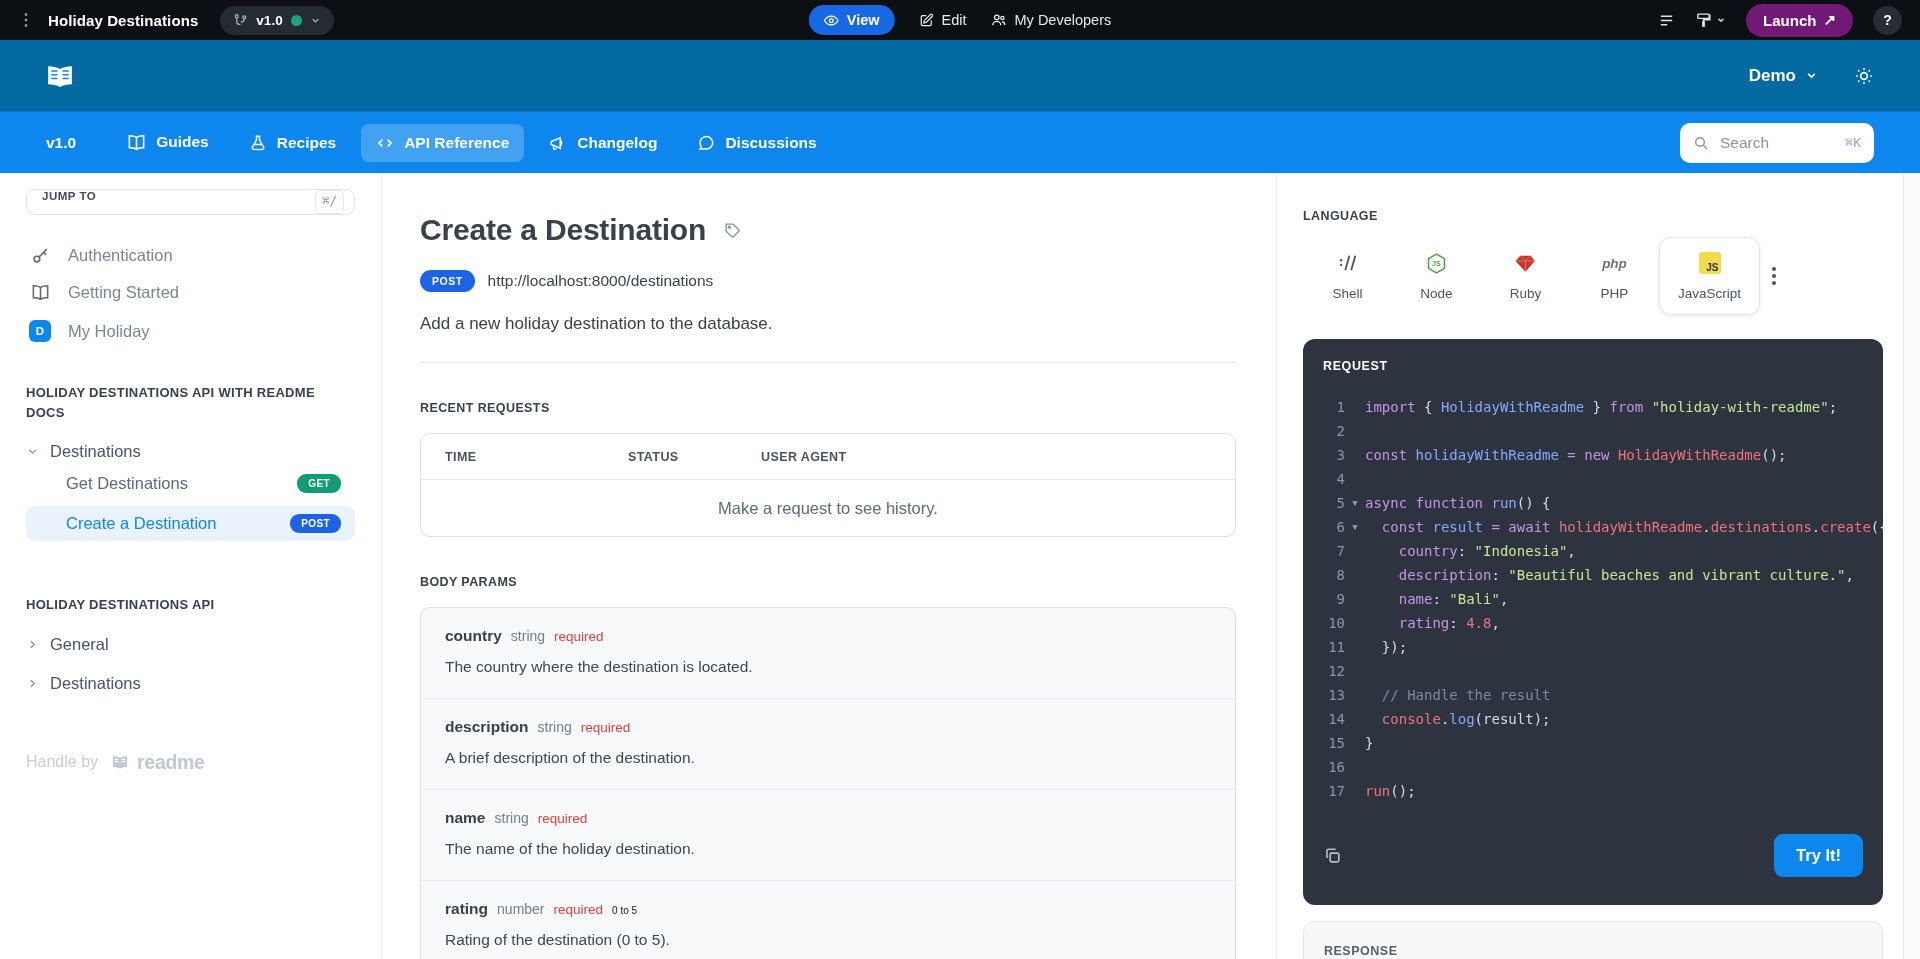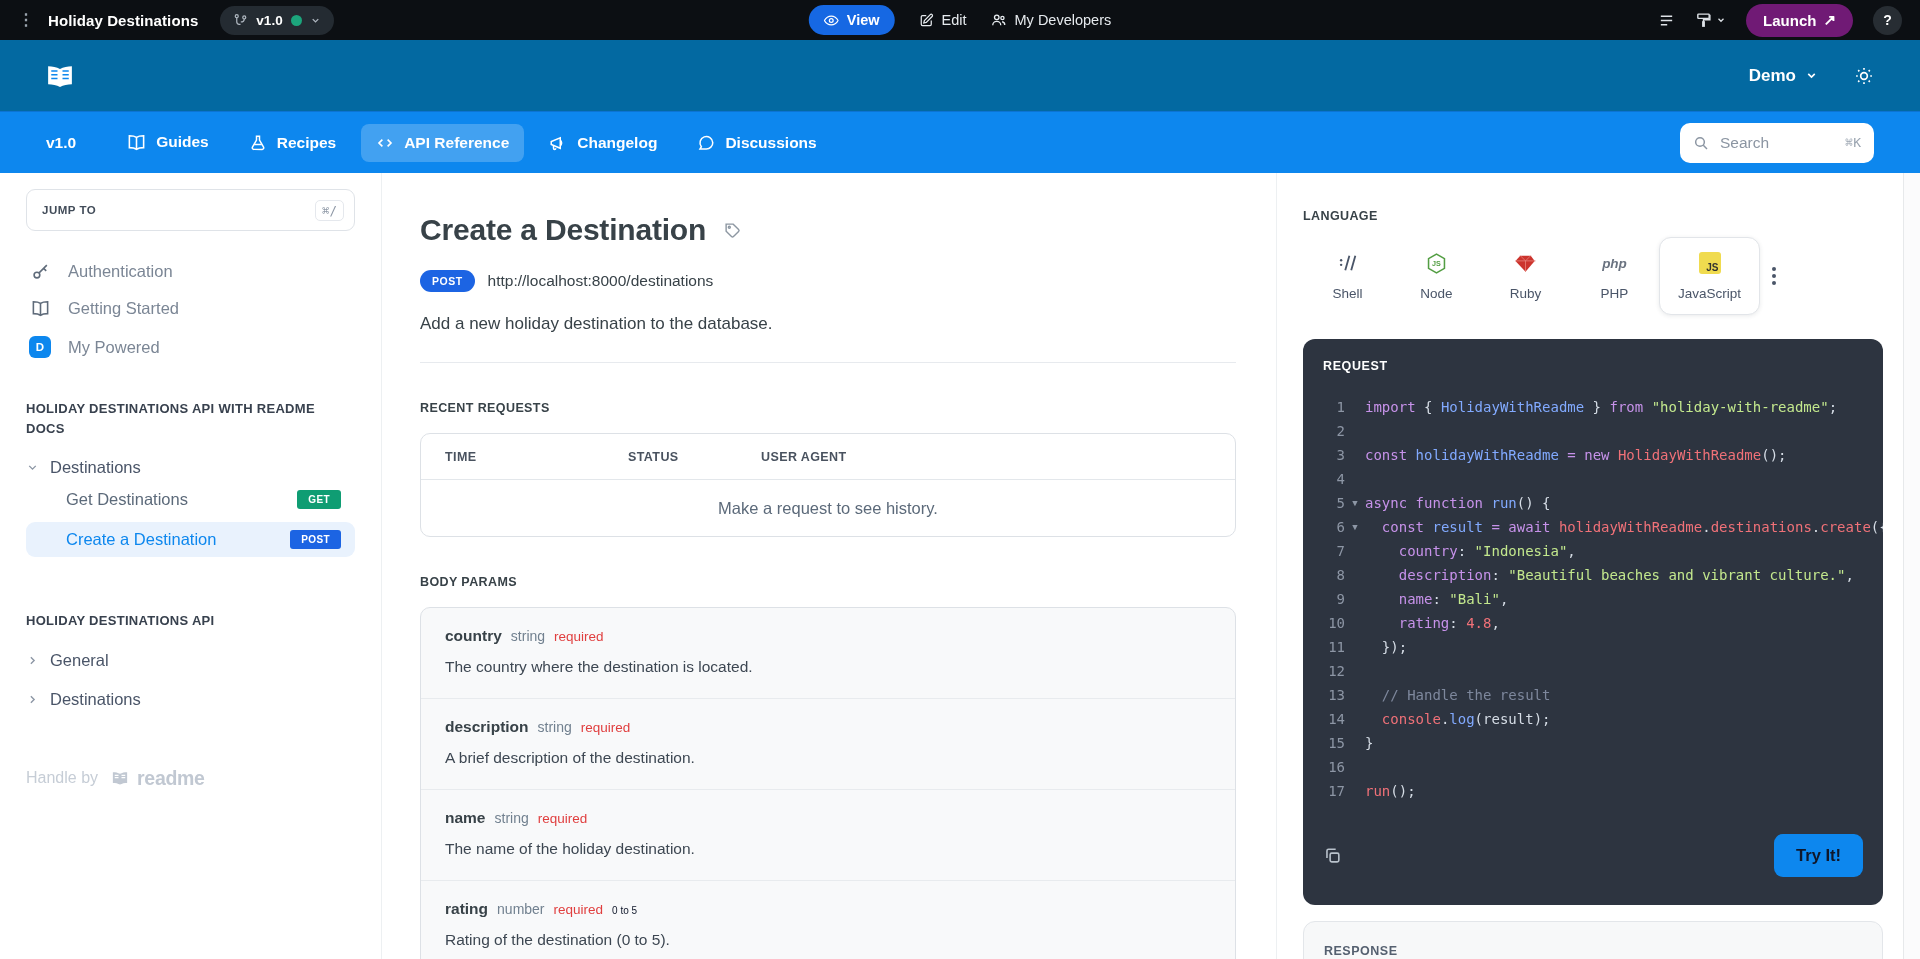--- a/index.html
+++ b/index.html
@@ -46,37 +46,37 @@
   .nav-search input { border:0; outline:0; flex:1; min-width:0; font-size:15.5px; color:#384248;
                       font-family:"Liberation Sans",sans-serif; background:transparent; }
   .nav-search input::placeholder { color:#8b95a2; }
   .kbd { color:#9aa4b0; font-size:13px; font-family:"DejaVu Sans Mono",monospace; }
 
   
   .body-row { flex:1; display:flex; min-height:0; }
 
   
   .sidebar { flex:0 0 382px; border-right:1px solid #edf0f2; padding:16px 26px 0 26px; overflow:hidden; }
-  .jump-box { border:1px solid #dfe3e8; border-radius:9px; height:42px; display:flex; align-items:center;
+  .jump-box { border:1px solid #dfe3e8; border-radius:9px; height:26px; display:flex; 
               justify-content:space-between; padding:0 10px 0 15px; cursor:pointer; }
   .jump-label { font-size:11.5px; font-weight:700; color:#424c59; letter-spacing:.5px; }
   .jump-kbd { font-size:12.5px; color:#8d97a5; border:1px solid #e5e8ed; border-radius:5px; padding:2px 6px;
               font-family:"DejaVu Sans Mono",monospace; }
   .side-links { margin-top:22px; display:flex; flex-direction:column; }
   .side-link { display:flex; align-items:center; gap:16px; color:#7b8695; font-size:16.5px; padding:9px 2px; cursor:pointer; }
   .side-link .icn { width:24px; display:flex; justify-content:center; color:#5f6b7a; }
   .d-badge { width:22px; height:22px; border-radius:6px; background:#0d87ee; color:#fff; font-size:11.5px;
              font-weight:700; display:flex; align-items:center; justify-content:center; }
   .side-section-title { margin-top:32px; font-size:13px; font-weight:700; color:#38414e; letter-spacing:.3px; line-height:1.5; }
   .group-row { display:flex; align-items:center; gap:11px; margin-top:20px; font-size:16.5px; color:#4a5568; cursor:pointer; }
   .group-row .chev { color:#8d97a5; display:flex; }
   .child-row { display:flex; align-items:center; justify-content:space-between; margin-top:5px;
                padding:8px 14px 8px 40px; border-radius:9px; font-size:16.5px; color:#5c6a7a; cursor:pointer; }
   .child-row.selected { background:#e9f2fd; color:#0d87ee; }
-  .method-badge { font-size:10px; font-weight:700; color:#fff; border-radius:3px; padding:4px 11px; letter-spacing:.4px; }
+  .method-badge { font-size:10px; font-weight:700; color:#fff; border-radius:9px; padding:4px 11px; letter-spacing:.4px; }
   .m-get { background:#0f9d73; }
   .m-post { background:#1c64e3; }
   .powered { margin-top:58px; display:flex; align-items:center; gap:11px; color:#c6cdd6; font-size:16px; }
   .readme-logo { display:flex; align-items:center; gap:6px; color:#c1c8d2; font-weight:700; font-size:19.5px; letter-spacing:-.3px; }
 
   
   .main { flex:1; border-right:1px solid #edf0f2; padding:40px 40px 0 38px; overflow:hidden; }
   .title-row { display:flex; align-items:center; gap:18px; }
   .page-title { font-size:30px; font-weight:700; color:#384248; margin:0; letter-spacing:-.2px; }
   .tag-icn { color:#8d97a2; display:flex; cursor:pointer; }
@@ -124,21 +124,21 @@
   .code-head { padding:0 20px; font-size:12.5px; font-weight:700; color:#fff; letter-spacing:.6px; }
   .code-body { margin-top:22px; flex:1; overflow:hidden; font-family:"DejaVu Sans Mono",monospace;
                font-size:14px; line-height:24px; padding-left:12px; }
   .code-line { display:flex; white-space:pre; }
   .line-num { flex:0 0 30px; text-align:right; color:#8d96a5; user-select:none; }
   .fold-col { flex:0 0 20px; color:#8d96a5; font-size:9px; display:flex; align-items:center; justify-content:center; }
   .tk-kw { color:#c792ea; } .tk-id { color:#82aaff; } .tk-str { color:#c3e88d; }
   .tk-fn { color:#f07178; } .tk-num { color:#f07178; } .tk-cm { color:#7e889d; } .tk-pl { color:#d6dde6; }
   .code-foot { display:flex; align-items:center; justify-content:space-between; padding:10px 20px 28px; }
   .copy-btn { color:#b9c2cc; display:flex; cursor:pointer; }
-  .try-btn { background:#0d87ee; color:#0f172a; font-weight:700; font-size:16.5px; border:0; border-radius:9px;
+  .try-btn { background:#0d87ee; color:#ffffff; font-weight:700; font-size:16.5px; border:0; border-radius:9px;
              padding:12px 22px; cursor:pointer; font-family:"Liberation Sans",sans-serif; }
   .response-panel { margin-top:16px; background:#f7f8f9; border:1px solid #e3e6ea; border-radius:12px;
                     padding:22px 20px 40px; }
   .response-label { font-size:12.5px; font-weight:700; color:#556070; letter-spacing:.5px; }
 
   .scrollstrip { flex:0 0 17px; border-left:1px solid #e7e9eb; background:#fbfbfc; }
   svg { display:block; }
 </style>
 </head>
 <body>
@@ -328,21 +328,21 @@
                 <path d="M12 5.5C9.8 4 6.8 3.5 3 3.5v15c3.8 0 6.8.5 9 2 2.2-1.5 5.2-2 9-2v-15c-3.8 0-6.8.5-9 2z"></path>
                 <path d="M12 5.5v15"></path>
               </svg>
             </span>
             <span>Getting Started</span>
           </div>
           <div class="side-link">
             <span class="icn">
               <span class="d-badge">D</span>
             </span>
-            <span>My Powered</span>
+            <span>My Holiday</span>
           </div>
         </div>
       <div id="side-sections">
           <div class="side-section-title">HOLIDAY DESTINATIONS API WITH README DOCS</div>
           <div class="group-row">
             <span class="chev">
               <svg width="13" height="13" viewBox="0 0 24 24" fill="none" stroke="currentColor" stroke-width="2.6">
                 <path d="M6 9l6 6 6-6"></path>
               </svg>
             </span>

